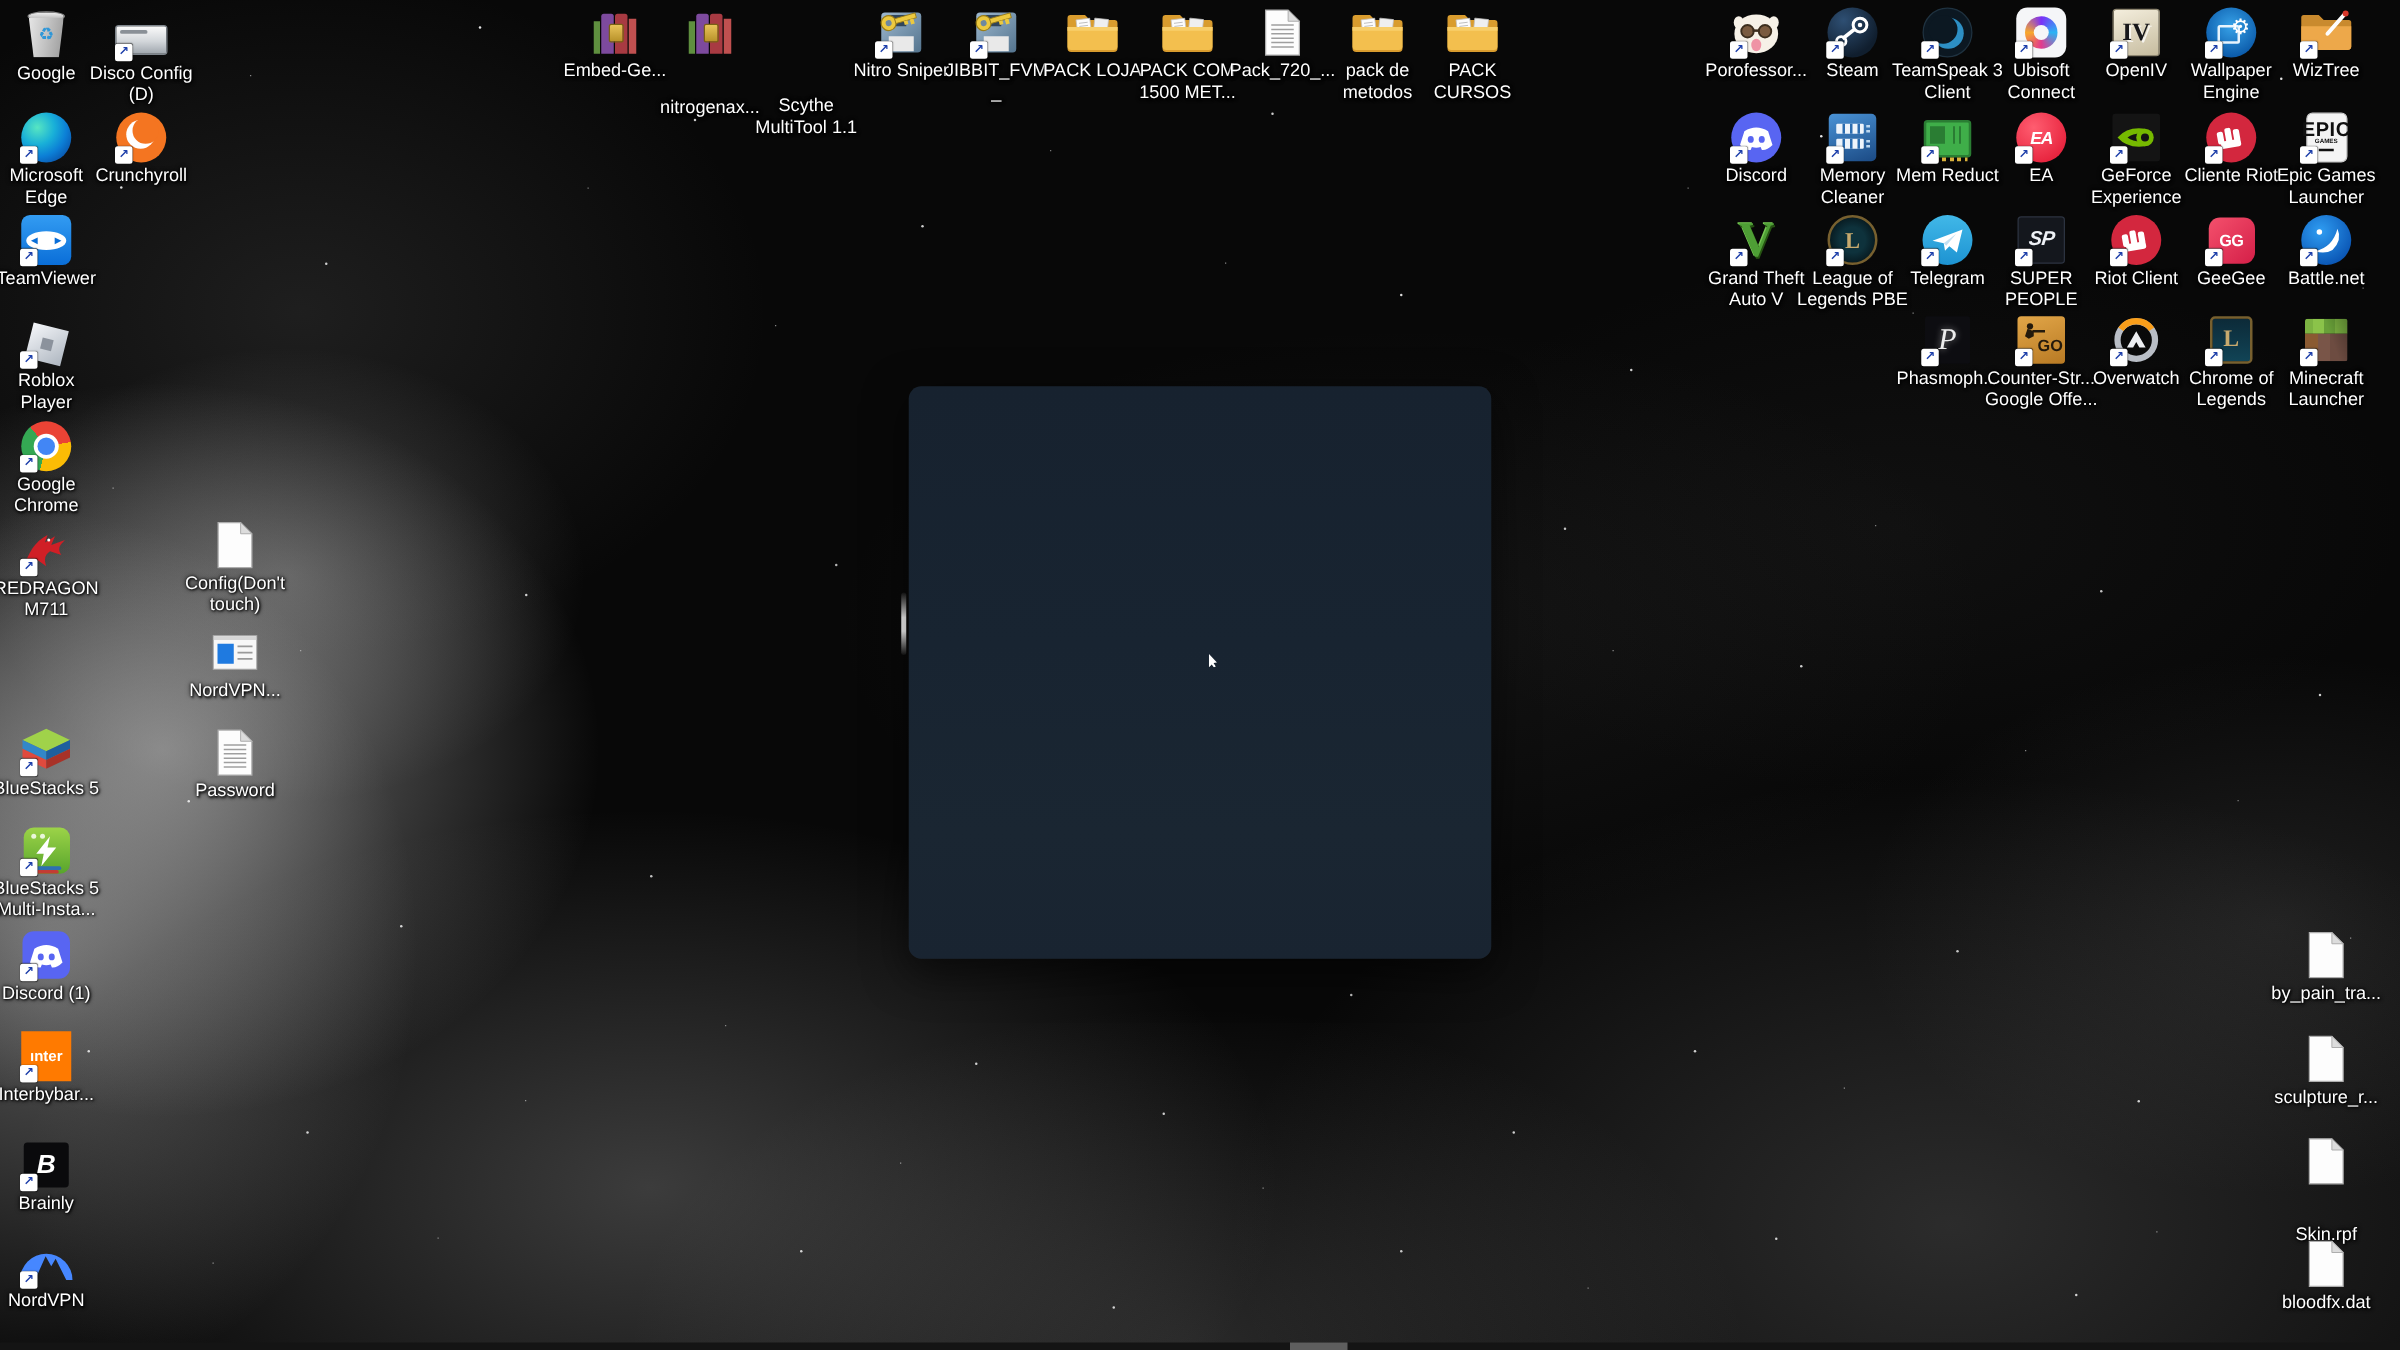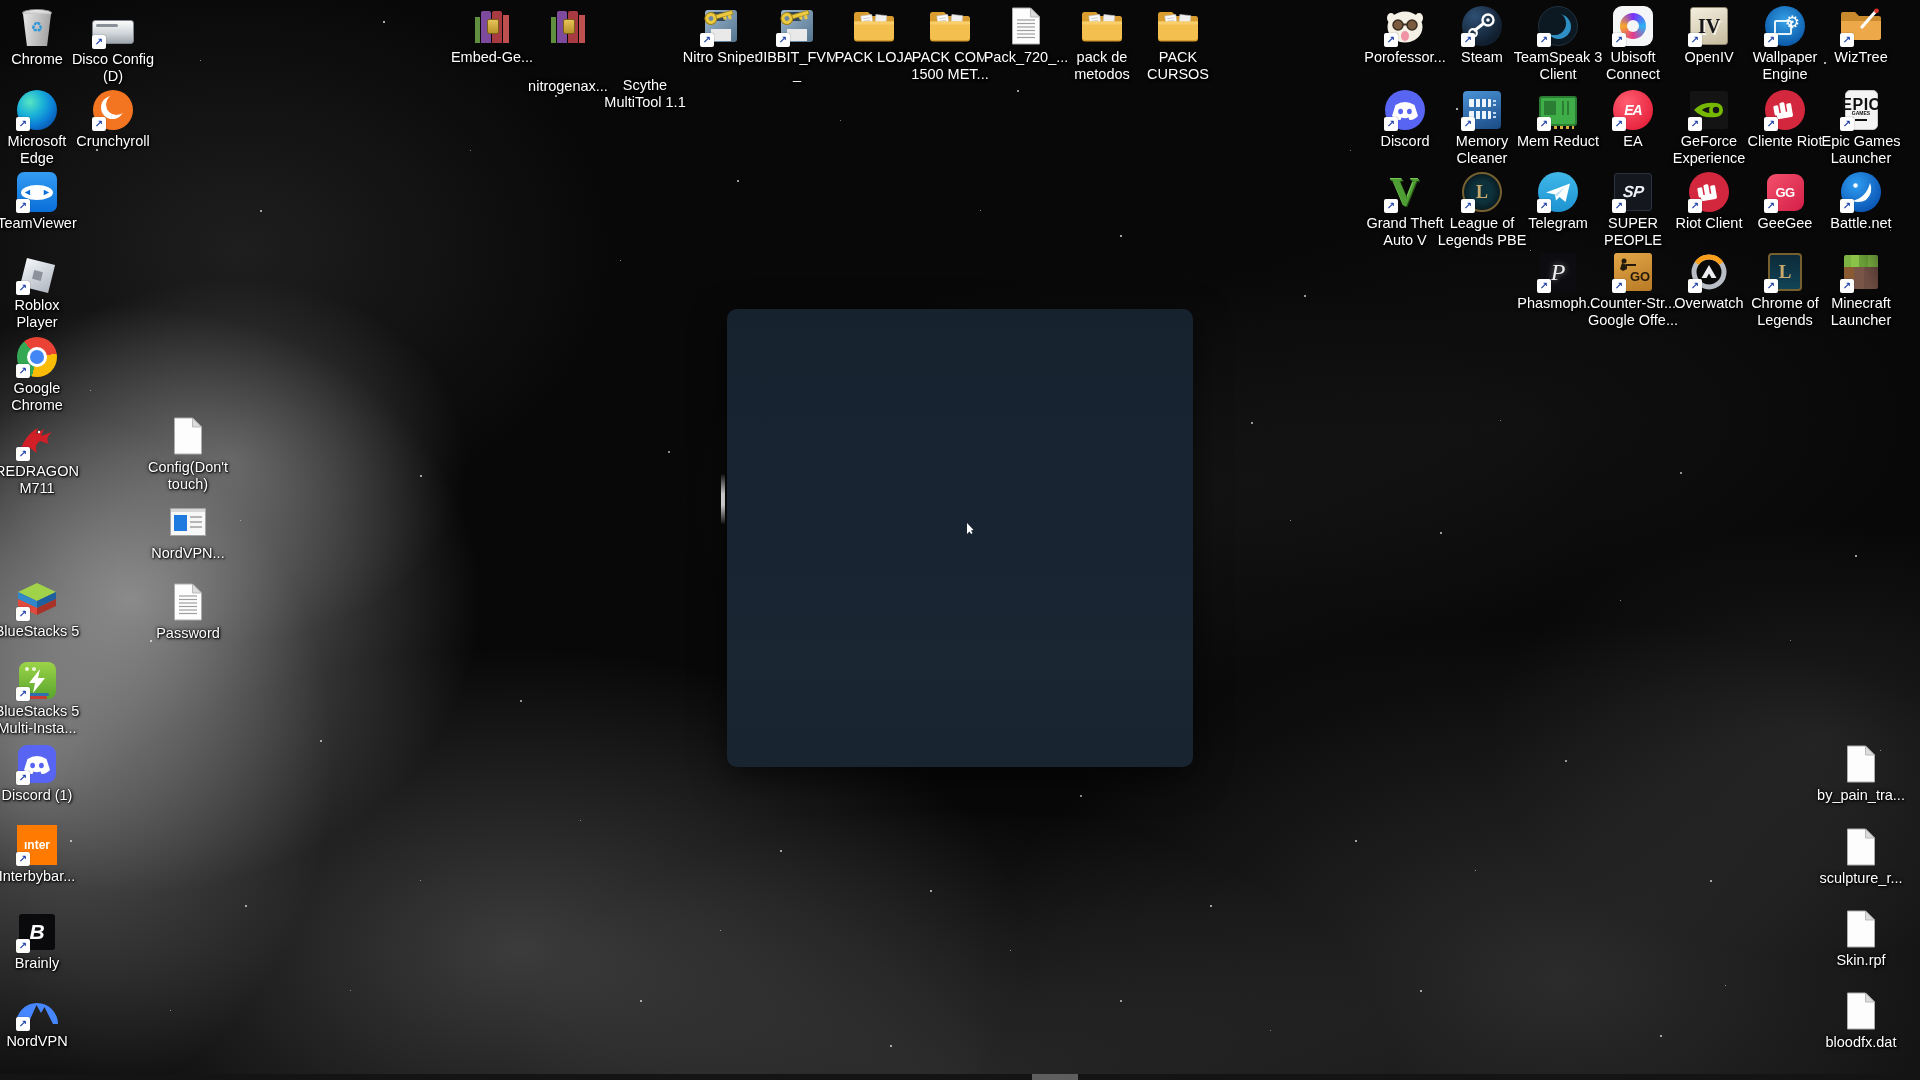--- a/index.html
+++ b/index.html
@@ -84,21 +84,21 @@
   <div id="stars2"></div>
   <div id="icons-root">
       <div class="di" style="left: -8px; top: 8px;">
         <div class="di-icon">
           <div style="position:relative;width:32px;height:38px">
             <div style="position:absolute;top:0;left:1px;width:30px;height:8px;border-radius:50%;background:linear-gradient(#f0f0f0,#b0b0b0);border:1px solid #8a8a8a;box-sizing:border-box"></div>
             <div style="position:absolute;top:5px;left:2px;width:28px;height:32px;background:linear-gradient(100deg,#e6e6e6,#c2c2c2 50%,#9a9a9a);clip-path:polygon(0 0,100% 0,86% 100%,14% 100%)"></div>
             <div style="position:absolute;top:10px;left:0;width:32px;text-align:center;font-size:14px;color:#2f97d8">♻</div>
           </div>
         </div>
-        <div class="di-label">Chrome</div>
+        <div class="di-label">Google</div>
       </div>
       <div class="di" style="left: 68px; top: 8px;">
         <div class="di-icon">
           <div style="position:relative;width:42px;height:24px;margin-top:8px">
             <div style="position:absolute;inset:0;border-radius:3px;background:linear-gradient(180deg,#fbfbfb,#d2d6da 55%,#9fa6ad);border:1px solid #7f868d;box-sizing:border-box"></div>
             <div style="position:absolute;left:4px;top:4px;width:22px;height:3px;background:#8a9097;border-radius:2px"></div>
           </div>
           <span class="sc">↗</span>
         </div>
         <div class="di-label">Disco Config (D)</div>
@@ -765,21 +765,21 @@
       </div>
       <div class="di" style="left: 1816px; top: 827px;">
         <div class="di-icon">
           <svg width="30" height="38" viewBox="0 0 30 38">
             <path d="M1.5 1 h18 l9 9 v27 h-27 Z" fill="#fdfdfd" stroke="#adadad" stroke-width="1"></path>
             <path d="M19.5 1 l9 9 h-9 Z" fill="#dcdcdc" stroke="#adadad" stroke-width=".8"></path>
           </svg>
         </div>
         <div class="di-label">sculpture_r...</div>
       </div>
-      <div class="di" style="left: 1816px; top: 909px;">
+      <div class="di" style="left: 1816px; top: 909px; gap: 28px;">
         <div class="di-icon">
           <svg width="30" height="38" viewBox="0 0 30 38">
             <path d="M1.5 1 h18 l9 9 v27 h-27 Z" fill="#fdfdfd" stroke="#adadad" stroke-width="1"></path>
             <path d="M19.5 1 l9 9 h-9 Z" fill="#dcdcdc" stroke="#adadad" stroke-width=".8"></path>
           </svg>
         </div>
         <div class="di-label">Skin.rpf</div>
       </div>
       <div class="di" style="left: 1816px; top: 991px;">
         <div class="di-icon">

